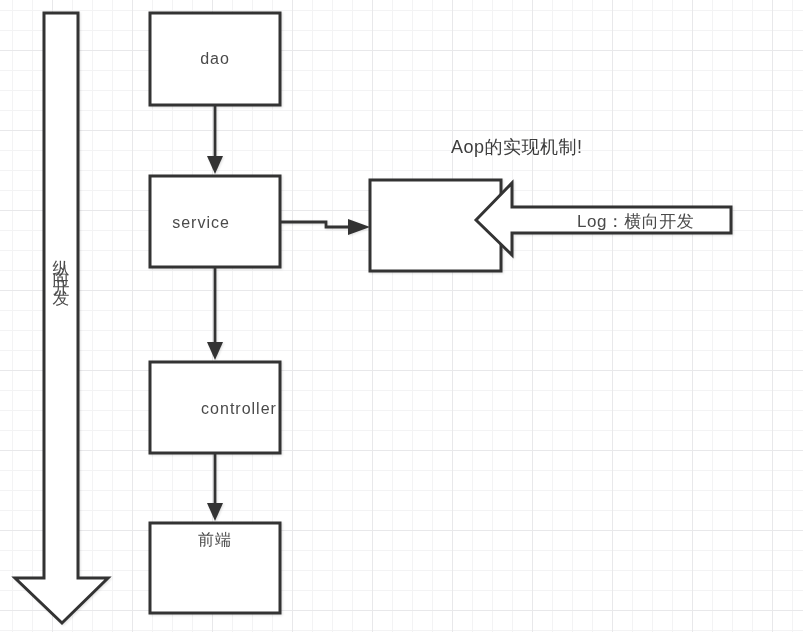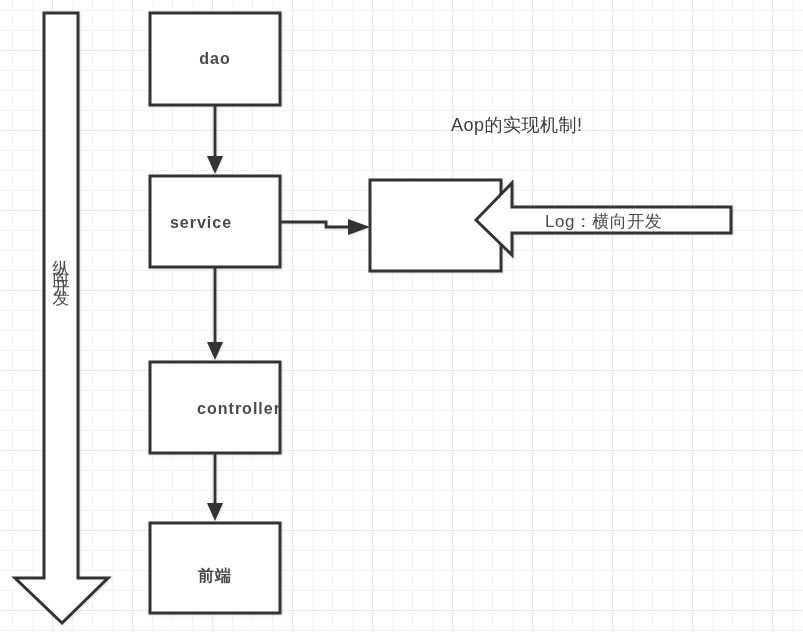--- a/index.html
+++ b/index.html
@@ -54,30 +54,30 @@
     position: absolute;
     color: var(--text);
     white-space: nowrap;
     user-select: none;
   }
   .node-label {
     font-size: 16px;
     text-align: center;
     transform: translate(-50%, -50%);
     letter-spacing: 1px;
-    font-weight: bold;
   }
   .title-label {
     font-size: 18px;
     letter-spacing: 0.5px;
     color: #3d3d3d;
   }
   .h-arrow-label {
     font-size: 17px;
     letter-spacing: 0.5px;
+    margin-left: 32px;
   }
   .v-arrow-label {
     font-size: 17px;
     writing-mode: vertical-rl;
     text-orientation: upright;
     letter-spacing: 10px;
     transform: translateX(-50%);
   }
 </style>
 </head>
@@ -107,27 +107,27 @@
     <rect class="node" x="150" y="523" width="130" height="90"></rect>
 
     <rect class="node" x="370" y="180" width="131" height="91"></rect>
 
     <path class="connector" d="M280,222 L326,222 L326,227 L350,227"></path>
     <polygon class="arrowhead" points="370,227 348,219 348,235"></polygon>
 
     <polygon class="block-arrow" points="476,220 512,183 512,207 731,207 731,233 512,233 512,255"></polygon>
   </svg>
 
-  <div class="label title-label" style="left:451px; top:113px;">Aop的实现机制!</div>
+  <div class="label title-label" style="left:451px; top:135px;">Aop的实现机制!</div>
 
   <div class="label node-label" style="left:215px; top:59px;">dao</div>
 
   <div class="label node-label" style="left:201px; top:223px;">service</div>
 
   <div class="label node-label" style="left:215px; top:409px;margin-left:24px;">controller</div>
 
-  <div class="label node-label" style="left:215px; top:576px;">前端</div>
+  <div class="label node-label" style="left:215px; top:540px;">前端</div>
 
   <div class="label h-arrow-label" style="left:545px; top:210px;">Log：横向开发</div>
 
   <div class="label v-arrow-label" style="left:61px; top:246px;">纵向开发</div>
 
 </div>
 
 </body></html>

